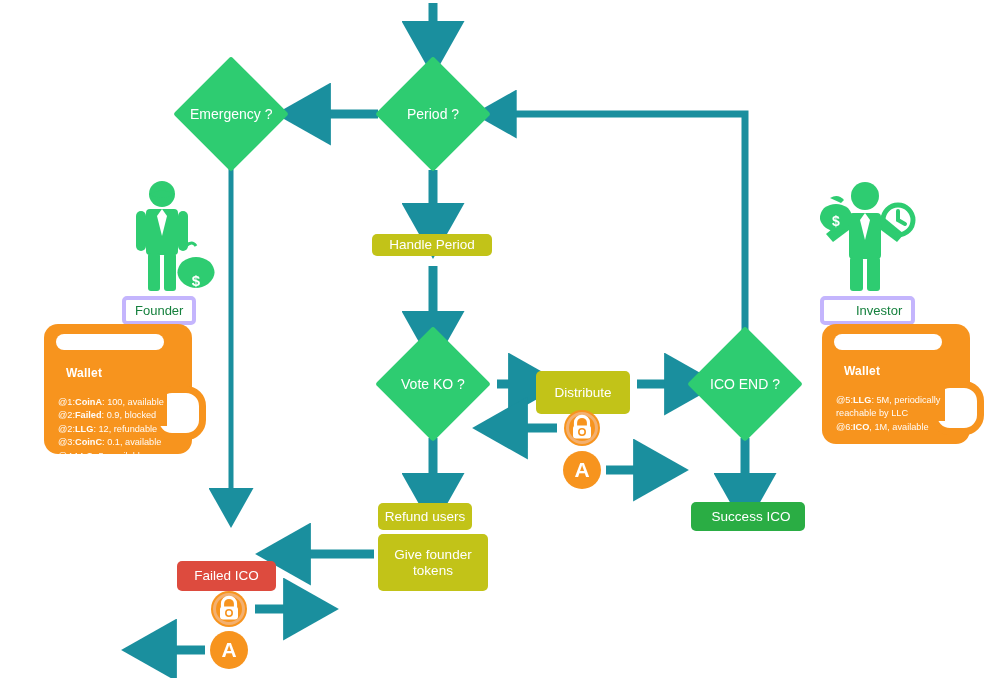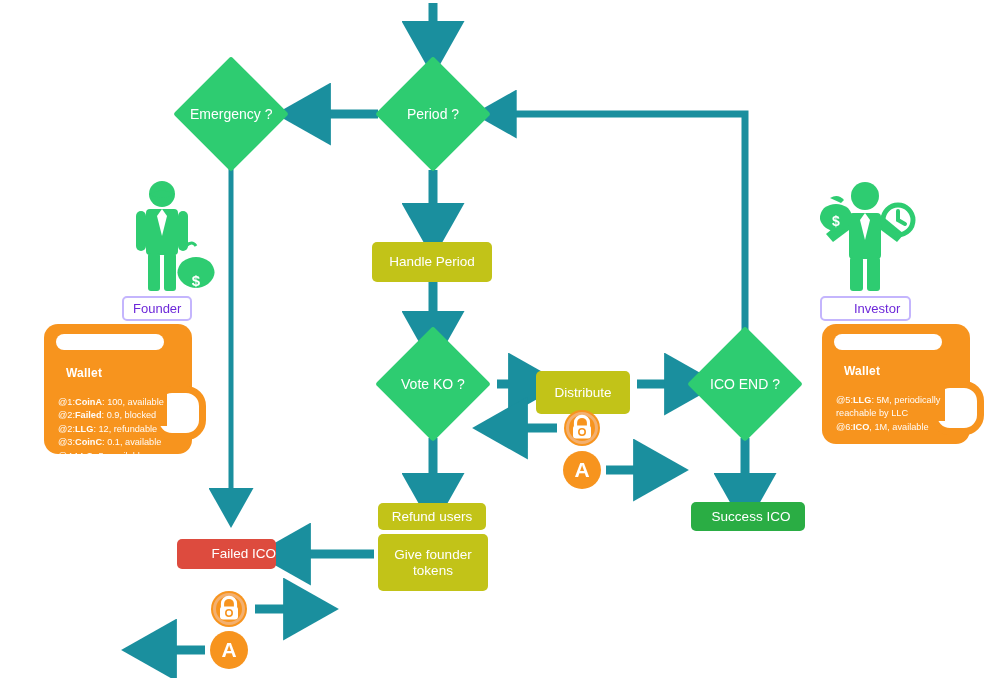--- a/index.html
+++ b/index.html
@@ -40,22 +40,22 @@
   .wallet .clasp:after{
     content:"";position:absolute;left:-8px;top:-7px;width:16px;height:40px;
     background:#f7941e;
   }
   .wallet h4{margin:8px;font-size:12px;font-weight:bold;letter-spacing:.2px;}
   .wallet .line{font-size:9.2px;line-height:13.4px;white-space:nowrap;opacity:.97;}
   .wallet .line b{font-weight:bold;margin-top:8px;}
 
   
   .role-label{
-    background:#ffffff;border:2px solid #c4b5fd;border-radius:5px;
-    font-size:13px;color:#6d28d9;padding:3px 9px;white-space:nowrap;
+    background:#ffffff;border:4px solid #c4b5fd;border-radius:5px;
+    font-size:13px;color:#15803d;padding:3px 9px;white-space:nowrap;
   }
 
   
   .badge{
     width:38px;height:38px;border-radius:50%;background:#f7941e;
     display:flex;align-items:center;justify-content:center;
     color:#ffffff;font-size:21px;font-weight:bold;
   }
   svg{display:block;overflow:visible;}
 </style>
@@ -144,37 +144,37 @@
   </div>
 
   <div class="abs diamond" style="left:392px;top:343px;width:82px;height:82px;">
     <span>Vote KO ?</span>
   </div>
 
   <div class="abs diamond" style="left:704px;top:343px;width:82px;height:82px;">
     <span>ICO END ?</span>
   </div>
 
-  <div class="abs box box-olive" style="left:372px;top:242px;width:120px;height:40px;">
+  <div class="abs box box-olive" style="left:372px;top:234px;width:120px;height:22px;">
     <span>Handle Period</span>
   </div>
 
   <div class="abs box box-olive" style="left:536px;top:371px;width:94px;height:43px;">
     <span>Distribute</span>
   </div>
 
-  <div class="abs box box-olive" style="left:378px;top:503px;width:108px;height:27px;">
+  <div class="abs box box-olive" style="left:378px;top:503px;width:94px;height:27px;">
     <span>Refund users</span>
   </div>
 
   <div class="abs box box-olive" style="left:378px;top:534px;width:110px;height:57px;">
     <span>Give founder tokens</span>
   </div>
 
-  <div class="abs box box-red" style="left:177px;top:539px;width:99px;height:30px;justify-content:flex-end;">
+  <div class="abs box box-red" style="left:177px;top:561px;width:99px;height:30px;">
     <span>Failed ICO</span>
   </div>
 
   <div class="abs box box-green" style="left:691px;top:502px;width:108px;height:29px;">
     <span>Success ICO</span>
   </div>
 
   <div class="abs" style="left:120px;top:178px;width:110px;height:145px;">
     <svg width="110" height="115" viewBox="0 0 110 115">
       <g fill="#2ecc71">

